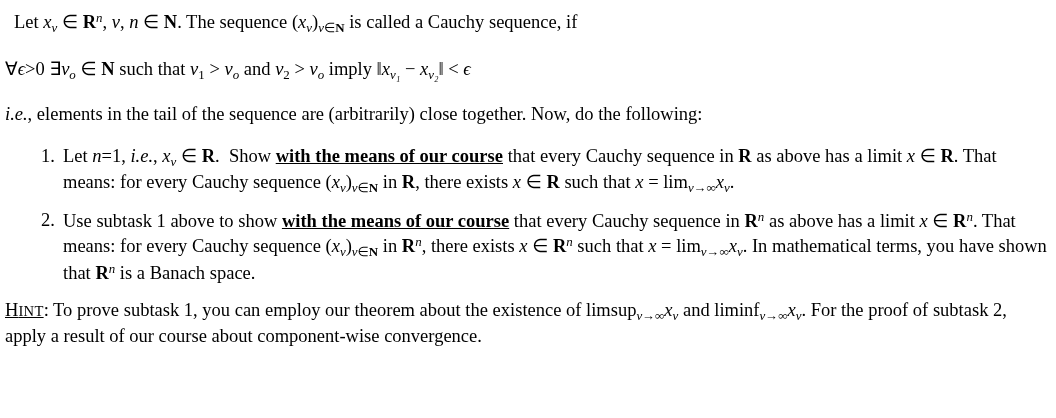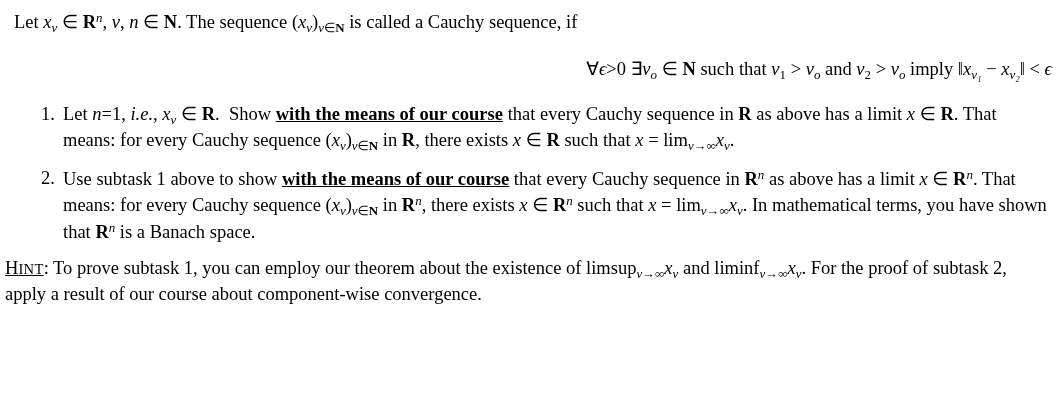--- a/index.html
+++ b/index.html
@@ -5,21 +5,21 @@
   html,body{margin:0;padding:0;background:#ffffff;}
   .page{
     width:1056px;height:361px;box-sizing:border-box;
     background:#ffffff;color:#000000;
     font-family:"Liberation Serif", serif;
     font-size:18.5px;line-height:1.33;
     padding:9px 4px 0 5px;overflow:hidden;
   }
   .para{margin:0;}
   .intro{text-indent:9px;}
-  .formula{text-align:right;margin:21px 0 19px 0;}
+  .formula{text-align:left;margin:21px 0 19px 0;}
   .tasks{margin-top:17px;}
   .task{display:flex;margin-bottom:12px;}
   .task-num{flex:none;width:22px;margin-left:36px;}
   .task-body{flex:1;padding-right:2px;}
   .gap{margin-top:11px;}
   .hint{}
   
   .it{font-style:italic;}
   .bd{font-weight:bold;}
   .ul{text-decoration:underline;text-align:center;}
@@ -29,20 +29,21 @@
 </style>
 </head>
 <body>
 
 <div class="page">
 
   <p class="para intro"><span>Let </span><span class="it">x</span><span class="it sb">ν</span><span> ∈ </span><span class="bd">R</span><span class="it sp">n</span><span>, </span><span class="it">ν</span><span>, </span><span class="it">n</span><span> ∈ </span><span class="bd">N</span><span>. The sequence (</span><span class="it">x</span><span class="it sb">ν</span><span>)</span><span class="it sb">ν</span><span class="sb">∈</span><span class="bd sb">N</span><span> is called a Cauchy sequence, if</span></p>
 
   <p class="para formula"><span>∀</span><span class="it">ϵ</span><span>&gt;0 </span><span>∃</span><span class="it">ν</span><span class="it sb">o</span><span> ∈ </span><span class="bd">N</span><span> such that </span><span class="it">ν</span><span class="sb">1</span><span> &gt; </span><span class="it">ν</span><span class="it sb">o</span><span> and </span><span class="it">ν</span><span class="sb">2</span><span> &gt; </span><span class="it">ν</span><span class="it sb">o</span><span> imply </span><span>‖</span><span class="it">x</span><span class="it sb">ν₁</span><span> − </span><span class="it">x</span><span class="it sb">ν₂</span><span>‖ &lt; </span><span class="it">ϵ</span></p>
 
+  <p class="para"><span class="it">i.e.</span><span>, elements in the tail of the sequence are (arbitrarily) close together. Now, do the following:</span></p>
 
   <div class="tasks">
 
     <div class="task">
       <span class="task-num">1.</span>
       <div class="task-body">
         <p class="para"><span>Let </span><span class="it">n</span><span>=1, </span><span class="it">i.e.</span><span>, </span><span class="it">x</span><span class="it sb">ν</span><span> ∈ </span><span class="bd">R</span><span>.&nbsp; Show </span><span class="bd ul">with the means of our course</span><span> that every Cauchy sequence in </span><span class="bd">R</span><span> as above has a limit </span><span class="it">x</span><span> ∈ </span><span class="bd">R</span><span>. That means: for every Cauchy sequence (</span><span class="it">x</span><span class="it sb">ν</span><span>)</span><span class="it sb">ν</span><span class="sb">∈</span><span class="bd sb">N</span><span> in </span><span class="bd">R</span><span>, there exists </span><span class="it">x</span><span> ∈ </span><span class="bd">R</span><span> such that </span><span class="it">x</span><span> = lim</span><span class="it sb">ν→∞</span><span class="it">x</span><span class="it sb">ν</span><span>.</span></p>
       </div>
     </div>
 

